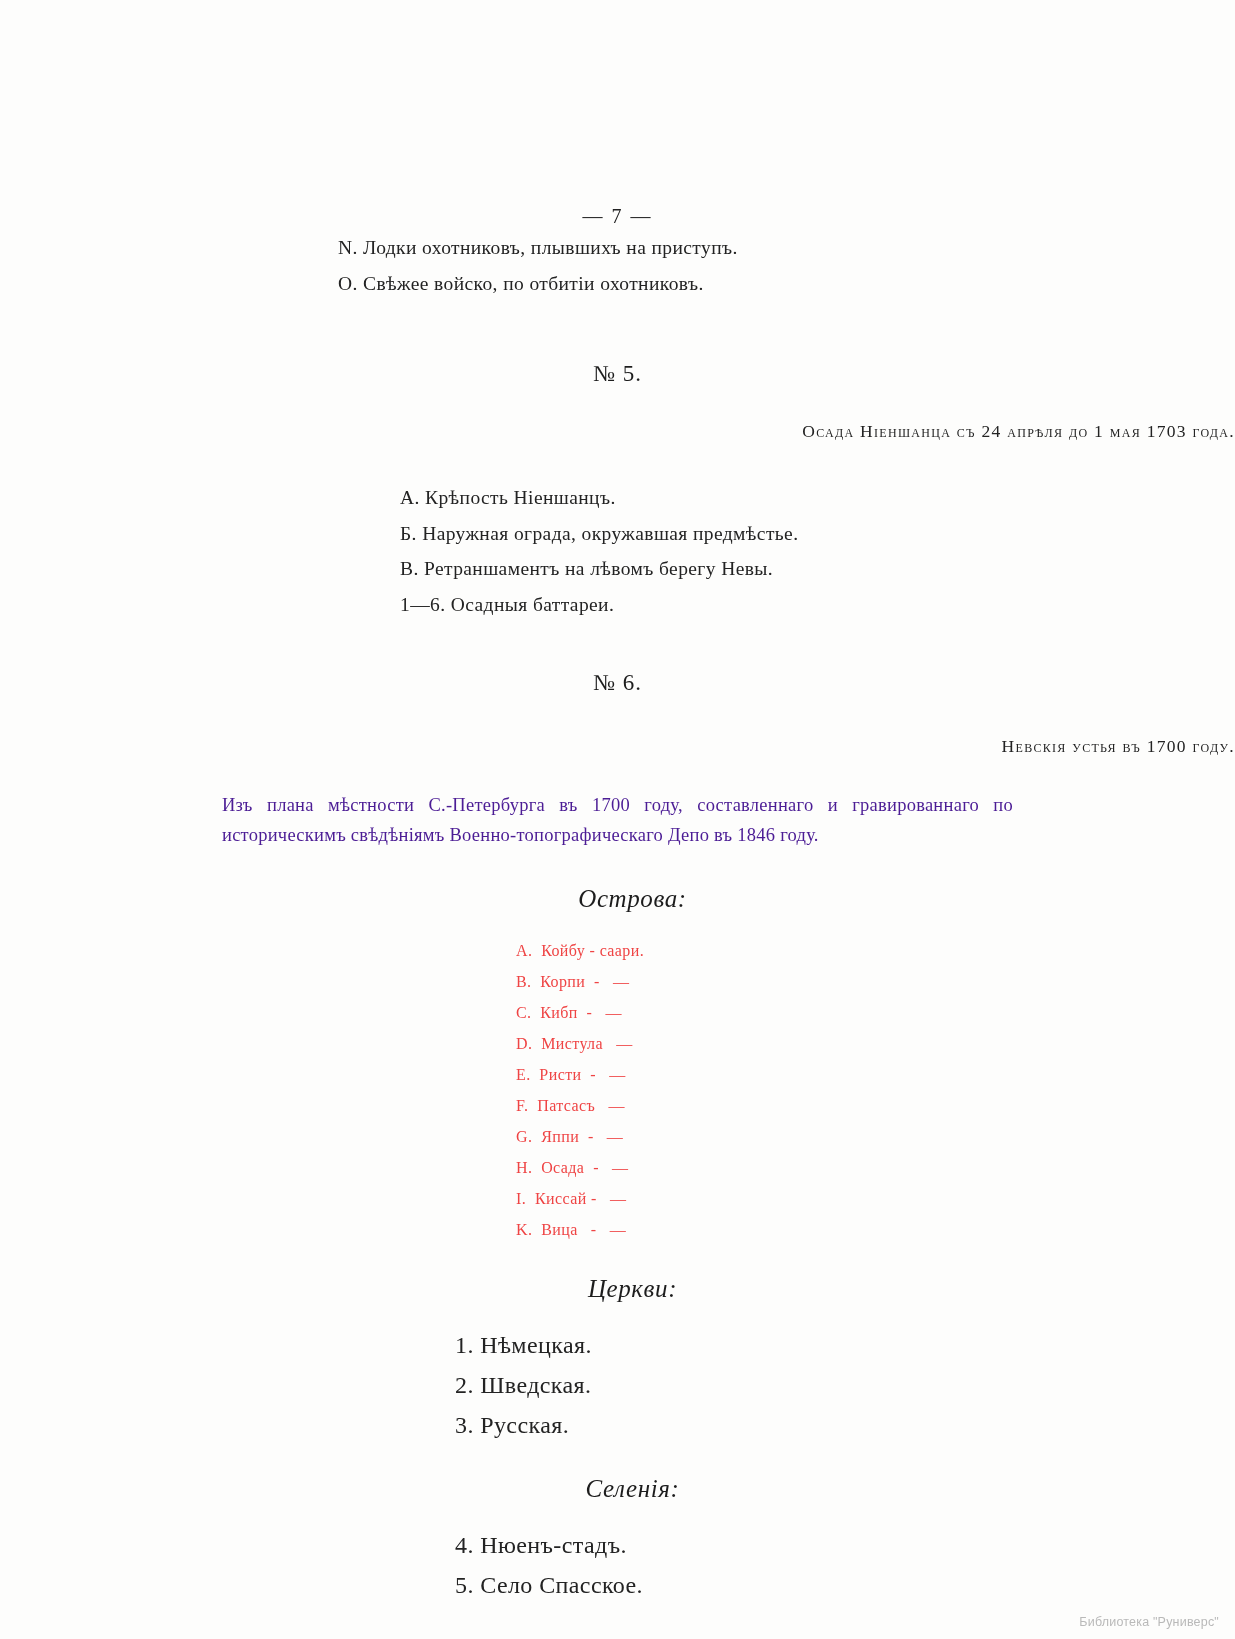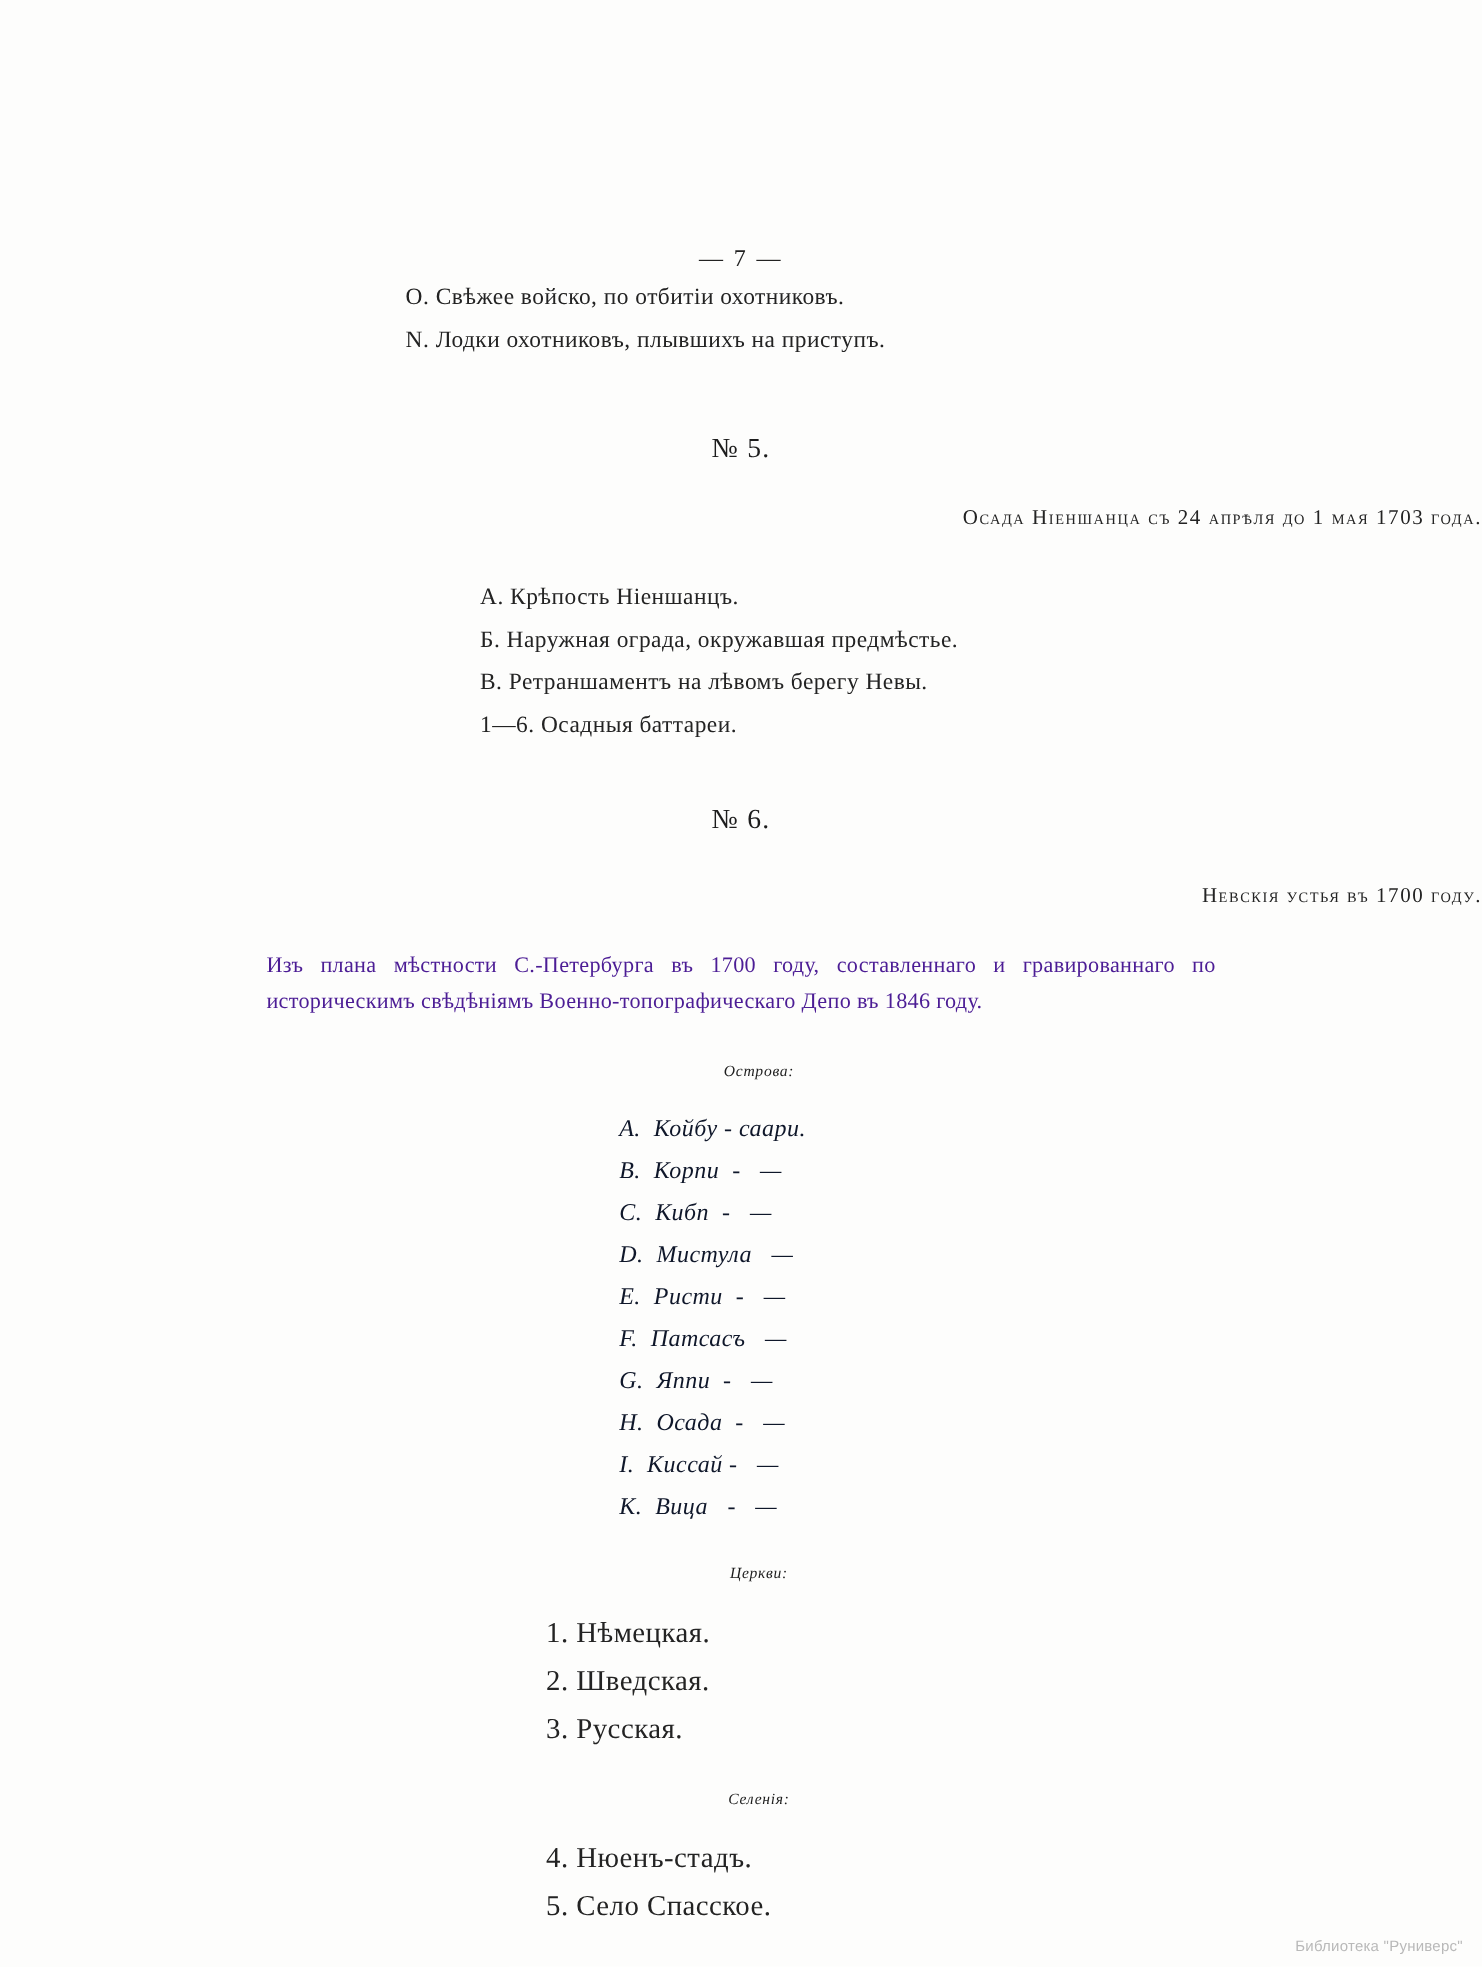--- a/index.html
+++ b/index.html
@@ -68,35 +68,34 @@
     line-height: 1.62;
     color: #4c1d95;
     margin: 0;
     padding: 0 222px 0 222px;
     text-align: justify;
     letter-spacing: 0.25px;
   }
   .group-head {
     text-align: center;
     font-style: italic;
-    font-size: 13px;
+    font-size: 25px;
     color: #1d1d1d;
     margin: 0;
     letter-spacing: 0.6px;
     padding-left: 30px;
   }
   .island-line {
-    font-size: 20px;
+    font-size: 16px;
     line-height: 1.0;
     margin: 0 0 15px 0;
     padding-left: 516px;
-    color: #0f172a;
+    color: #ef4444;
     letter-spacing: 0.4px;
     white-space: pre;
-    font-style: italic;
   }
   .num-line {
     font-size: 24px;
     line-height: 1.0;
     margin: 0 0 16px 0;
     padding-left: 455px;
     color: #232323;
     letter-spacing: 0.4px;
   }
   .sp-22 { height: 22px; }
@@ -117,22 +116,22 @@
 </style>
 </head>
 <body>
 
 <div class="page">
 
   <div class="page-number">— 7 —</div>
 
   <div class="content">
 
+    <p class="lettered-line">N. Лодки охотниковъ, плывшихъ на приступъ.</p>
     <p class="lettered-line">O. Свѣжее войско, по отбитіи охотниковъ.</p>
-    <p class="lettered-line">N. Лодки охотниковъ, плывшихъ на приступъ.</p>
 
     <div class="sp-52"></div>
     <p class="section-title">№ 5.</p>
 
     <div class="sp-34"></div>
     <p class="section-caption small-caps">Осада Ніеншанца съ 24 апрѣля до 1 мая 1703 года.</p>
 
     <div class="sp-46"></div>
     <p class="lettered-line indent-b">А. Крѣпость Ніеншанцъ.</p>
     <p class="lettered-line indent-b">Б. Наружная ограда, окружавшая предмѣстье.</p>

